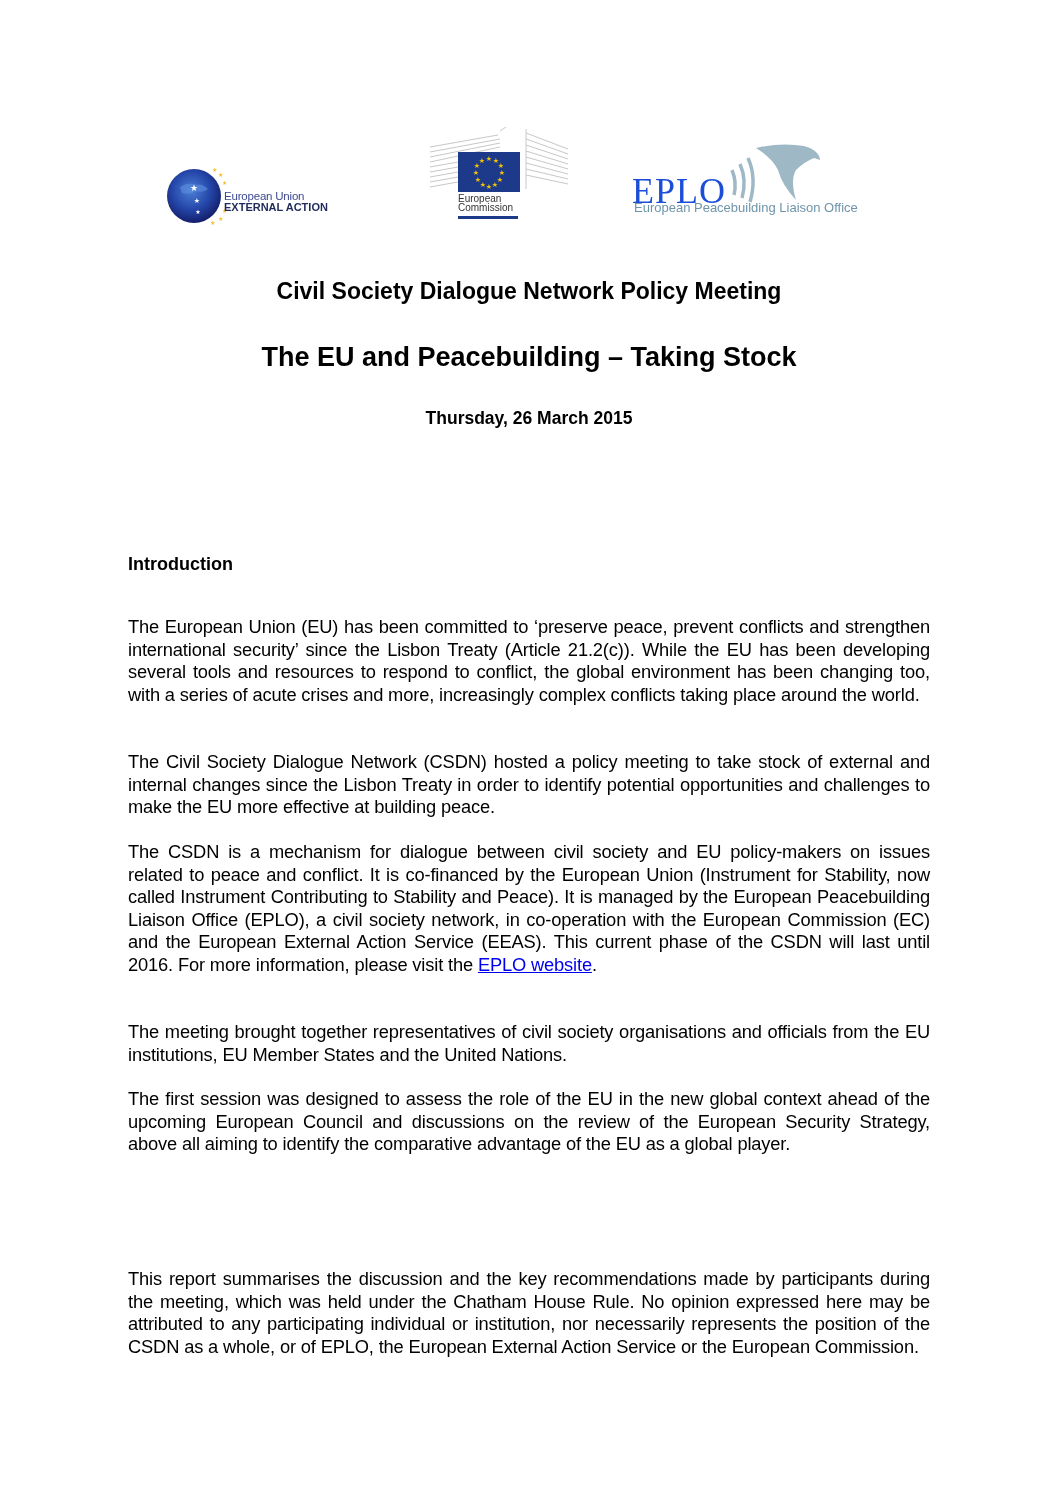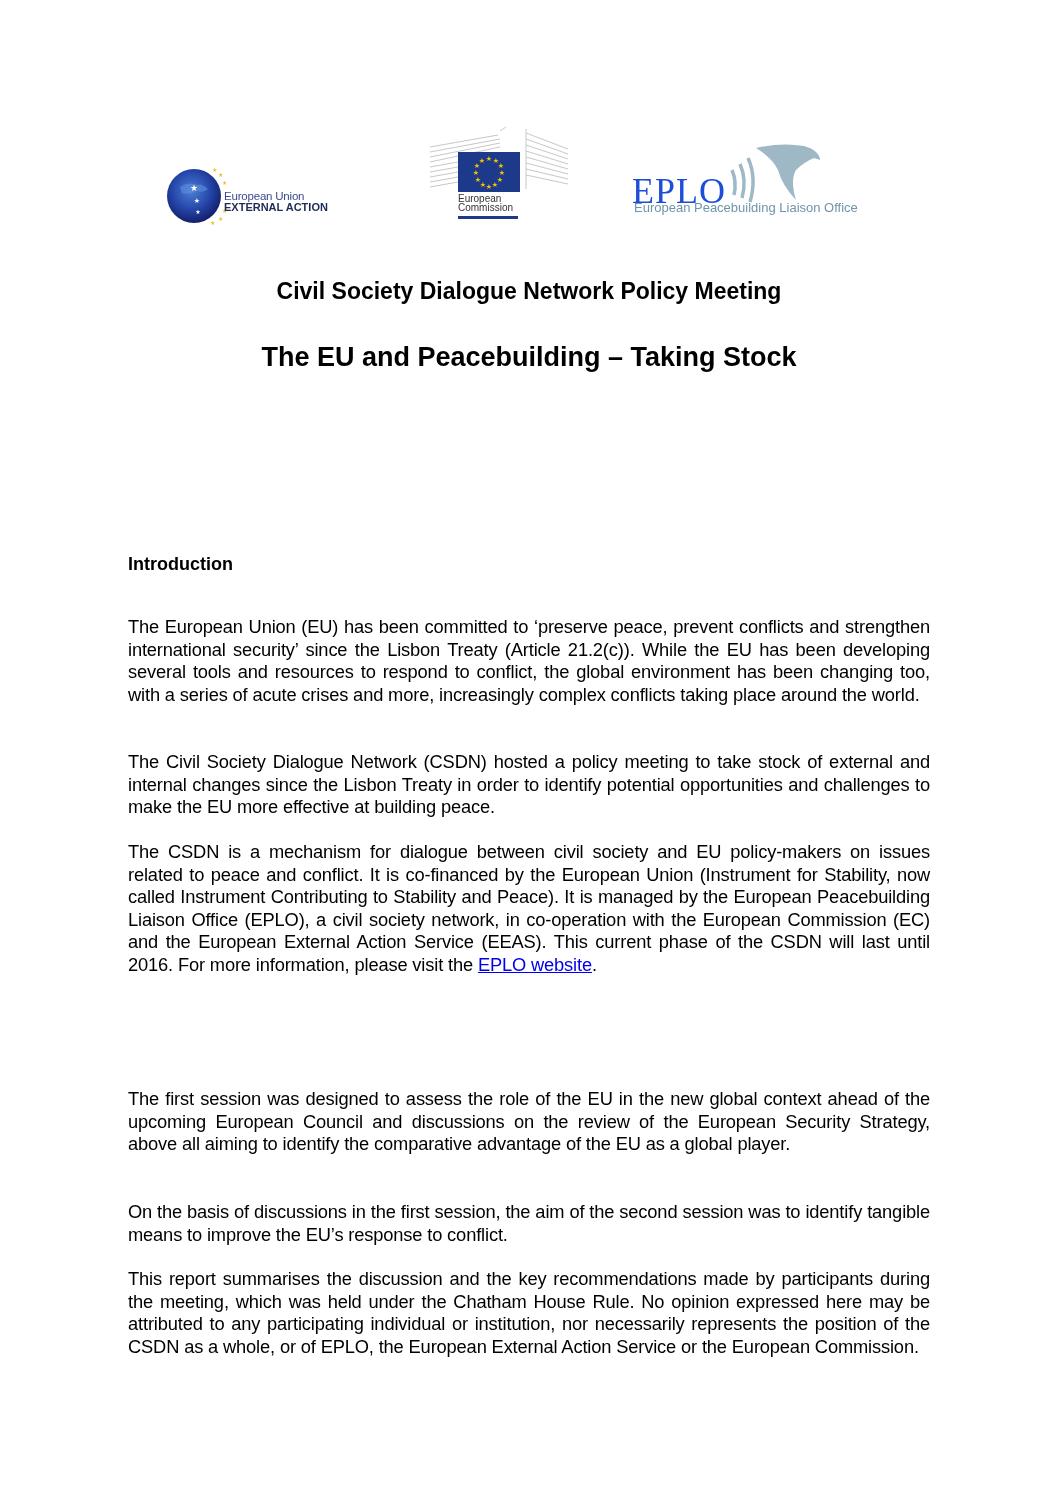--- a/index.html
+++ b/index.html
@@ -123,22 +123,23 @@
         <path d="M36 18 Q45 38 38 62"></path>
       </g>
       <path d="M44 8 Q70 2 92 6 Q100 8 104 12 Q108 16 108 20 L102 18 Q92 22 84 30 Q78 40 84 60 Q70 45 66 30 Q60 18 44 8Z" fill="#9fb8c6"></path>
     </svg>
     <div class="eplo-word">EPLO</div>
     <div class="eplo-sub">European Peacebuilding Liaison Office</div>
   </div>
 
   <div class="center" id="h-network">Civil Society Dialogue Network Policy Meeting</div>
   <div class="center" id="h-title">The EU and Peacebuilding – Taking Stock</div>
+  <div class="center" id="h-date">Thursday, 26 March 2015</div>
 
   <div class="section-h">Introduction</div>
 
   <p class="para" id="p1">The European Union (EU) has been committed to ‘preserve peace, prevent conflicts and strengthen international security’ since the Lisbon Treaty (Article 21.2(c)). While the EU has been developing several tools and resources to respond to conflict, the global environment has been changing too, with a series of acute crises and more, increasingly complex conflicts taking place around the world.</p>
   <p class="para" id="p2">The Civil Society Dialogue Network (CSDN) hosted a policy meeting to take stock of external and internal changes since the Lisbon Treaty in order to identify potential opportunities and challenges to make the EU more effective at building peace.</p>
   <p class="para" id="p3"><span>The CSDN is a mechanism for dialogue between civil society and EU policy-makers on issues related to peace and conflict. It is co-financed by the European Union (Instrument for Stability, now called Instrument Contributing to Stability and Peace). It is managed by the European Peacebuilding Liaison Office (EPLO), a civil society network, in co-operation with the European Commission (EC) and the European External Action Service (EEAS). This current phase of the CSDN will last until 2016. For more information, please visit the </span><a href="#">EPLO website</a><span>.</span></p>
+  <p class="para" id="p4">The meeting brought together representatives of civil society organisations and officials from the EU institutions, EU Member States and the United Nations.</p>
   <p class="para" id="p5">The first session was designed to assess the role of the EU in the new global context ahead of the upcoming European Council and discussions on the review of the European Security Strategy, above all aiming to identify the comparative advantage of the EU as a global player.</p>
-  <p class="para" id="p6">On the basis of discussions in the first session, the aim of the second session was to identify tangible means to improve the EU’s response to conflict.</p>
   <p class="para" id="p7">This report summarises the discussion and the key recommendations made by participants during the meeting, which was held under the Chatham House Rule. No opinion expressed here may be attributed to any participating individual or institution, nor necessarily represents the position of the CSDN as a whole, or of EPLO, the European External Action Service or the European Commission.</p>
 </div>
 
 </body></html>

